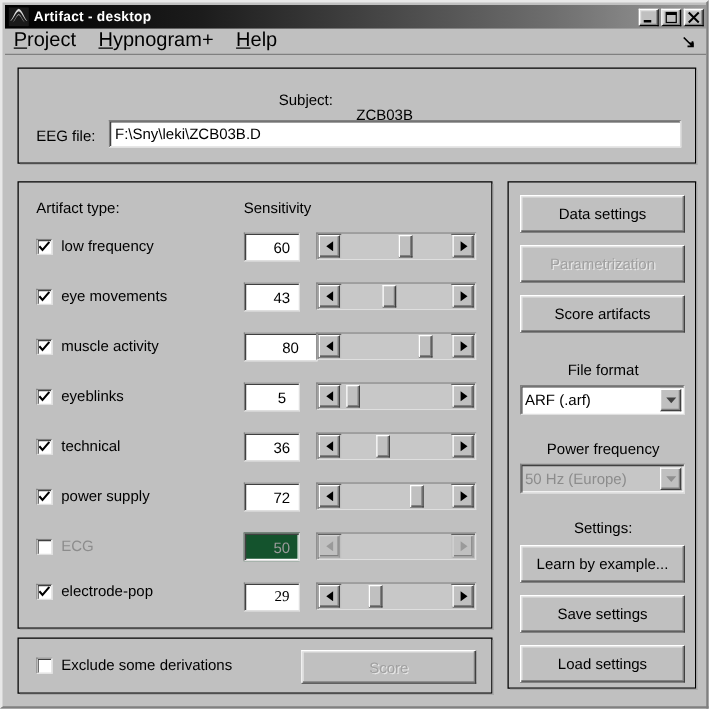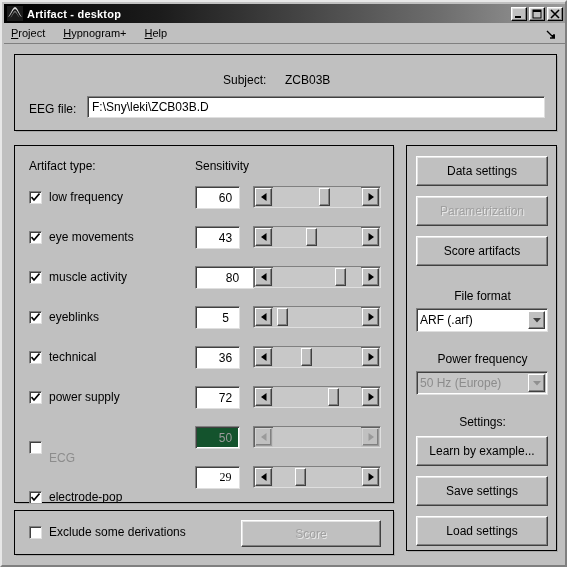--- a/index.html
+++ b/index.html
@@ -63,21 +63,21 @@
   
   .menubar {
     position: absolute; left: 2px; top: 21px;
     width: 561px; height: 20px;
     background: #c0c0c0;
     display: flex; align-items: center;
     box-sizing: border-box;
     padding-left: 7px;
   }
   .menu-item {
-    font-size: 11px;
+    font-size: 16px;
     color: #000000;
     padding: 2px 9px 2px 0;
     margin-right: 9px;
     white-space: nowrap;
   }
   .menu-item u { text-decoration: underline; }
   .menu-grip {
     position: absolute; right: 8px; top: 4px;
     width: 12px; height: 12px;
   }
@@ -145,21 +145,21 @@
     border: 1px solid #808080;
     border-right-color: #dfdfdf;
     border-bottom-color: #dfdfdf;
     box-shadow: inset 1px 1px 0 #404040, inset -1px -1px 0 #ffffff;
     position: relative;
     flex: 0 0 auto;
   }
   .cbox.off { background: #ffffff; }
   .cbox svg { position: absolute; left: 1px; top: 1px; }
   .cblabel { font-size: 12px; color: #000000; margin-left: 7px; white-space: nowrap; }
-  .cblabel.dim { color: #8c8c8c; margin-top: 21px; }
+  .cblabel.dim { color: #8c8c8c; }
 
   
   .slider {
     position: absolute;
     height: 22px;
     box-sizing: border-box;
     background: #c0c0c0;
     border: 1px solid #808080;
     border-right-color: #dfdfdf;
     border-bottom-color: #dfdfdf;
@@ -281,21 +281,21 @@
       <svg width="12" height="12" viewBox="0 0 12 12">
         <path d="M2 2 L9 9 M9 5 L9 9 L5 9" stroke="#000" stroke-width="1.4" fill="none"></path>
         <path d="M6 6 L10 10 L10 6 Z" fill="#000"></path>
       </svg>
     </div>
   </div>
   <div class="menusep"></div>
 
   <div class="panel" id="panel-subject">
     <div class="lbl" style="left:208px; top:18px;">Subject:</div>
-    <div class="lbl" style="left:270px; top:18px;">ZCB03B</div>
+    <div class="lbl" style="left:270px; top:30px;">ZCB03B</div>
     <div class="lbl" style="left:14px; top:47px;">EEG file:</div>
     <div class="field" style="left:72px; top:41px; width:458px; height:22px;">F:\Sny\leki\ZCB03B.D</div>
   </div>
 
   <div class="panel" id="panel-artifacts">
     <div class="lbl" style="left:14px; top:13px;">Artifact type:</div>
     <div class="lbl" style="left:180px; top:13px;">Sensitivity</div>
     <div id="artifact-rows">
         <div class="cbrow" style="left: 14px; top: 44px;">
           <span class="cbox">
@@ -446,21 +446,21 @@
             <svg width="7" height="9" viewBox="0 0 7 9">
               <path d="M6 0.5 L6 8.5 L0.5 4.5 Z" fill="#9a9a9a"></path>
             </svg>
           </div>
           <div class="sl-arrow right">
             <svg width="7" height="9" viewBox="0 0 7 9">
               <path d="M1 0.5 L1 8.5 L6.5 4.5 Z" fill="#9a9a9a"></path>
             </svg>
           </div>
         </div>
-        <div class="cbrow" style="left: 14px; top: 344px;">
+        <div class="cbrow" style="left: 14px; top: 320px;">
           <span class="cbox">
             <svg width="9" height="9" viewBox="0 0 9 9">
               <path d="M0.5 4 L3 7 L8.5 0.5" stroke="#000" stroke-width="1.6" fill="none"></path>
             </svg>
           </span>
           <span class="cblabel">electrode-pop</span>
         </div>
         <div class="field num" style="left: 180px; top: 320px; width: 45px; height: 23px; font-family: Liberation Serif, serif;">29</div>
         <div class="slider" style="left: 238px; top: 320px; width: 128px;">
           <div class="sl-track"></div>

